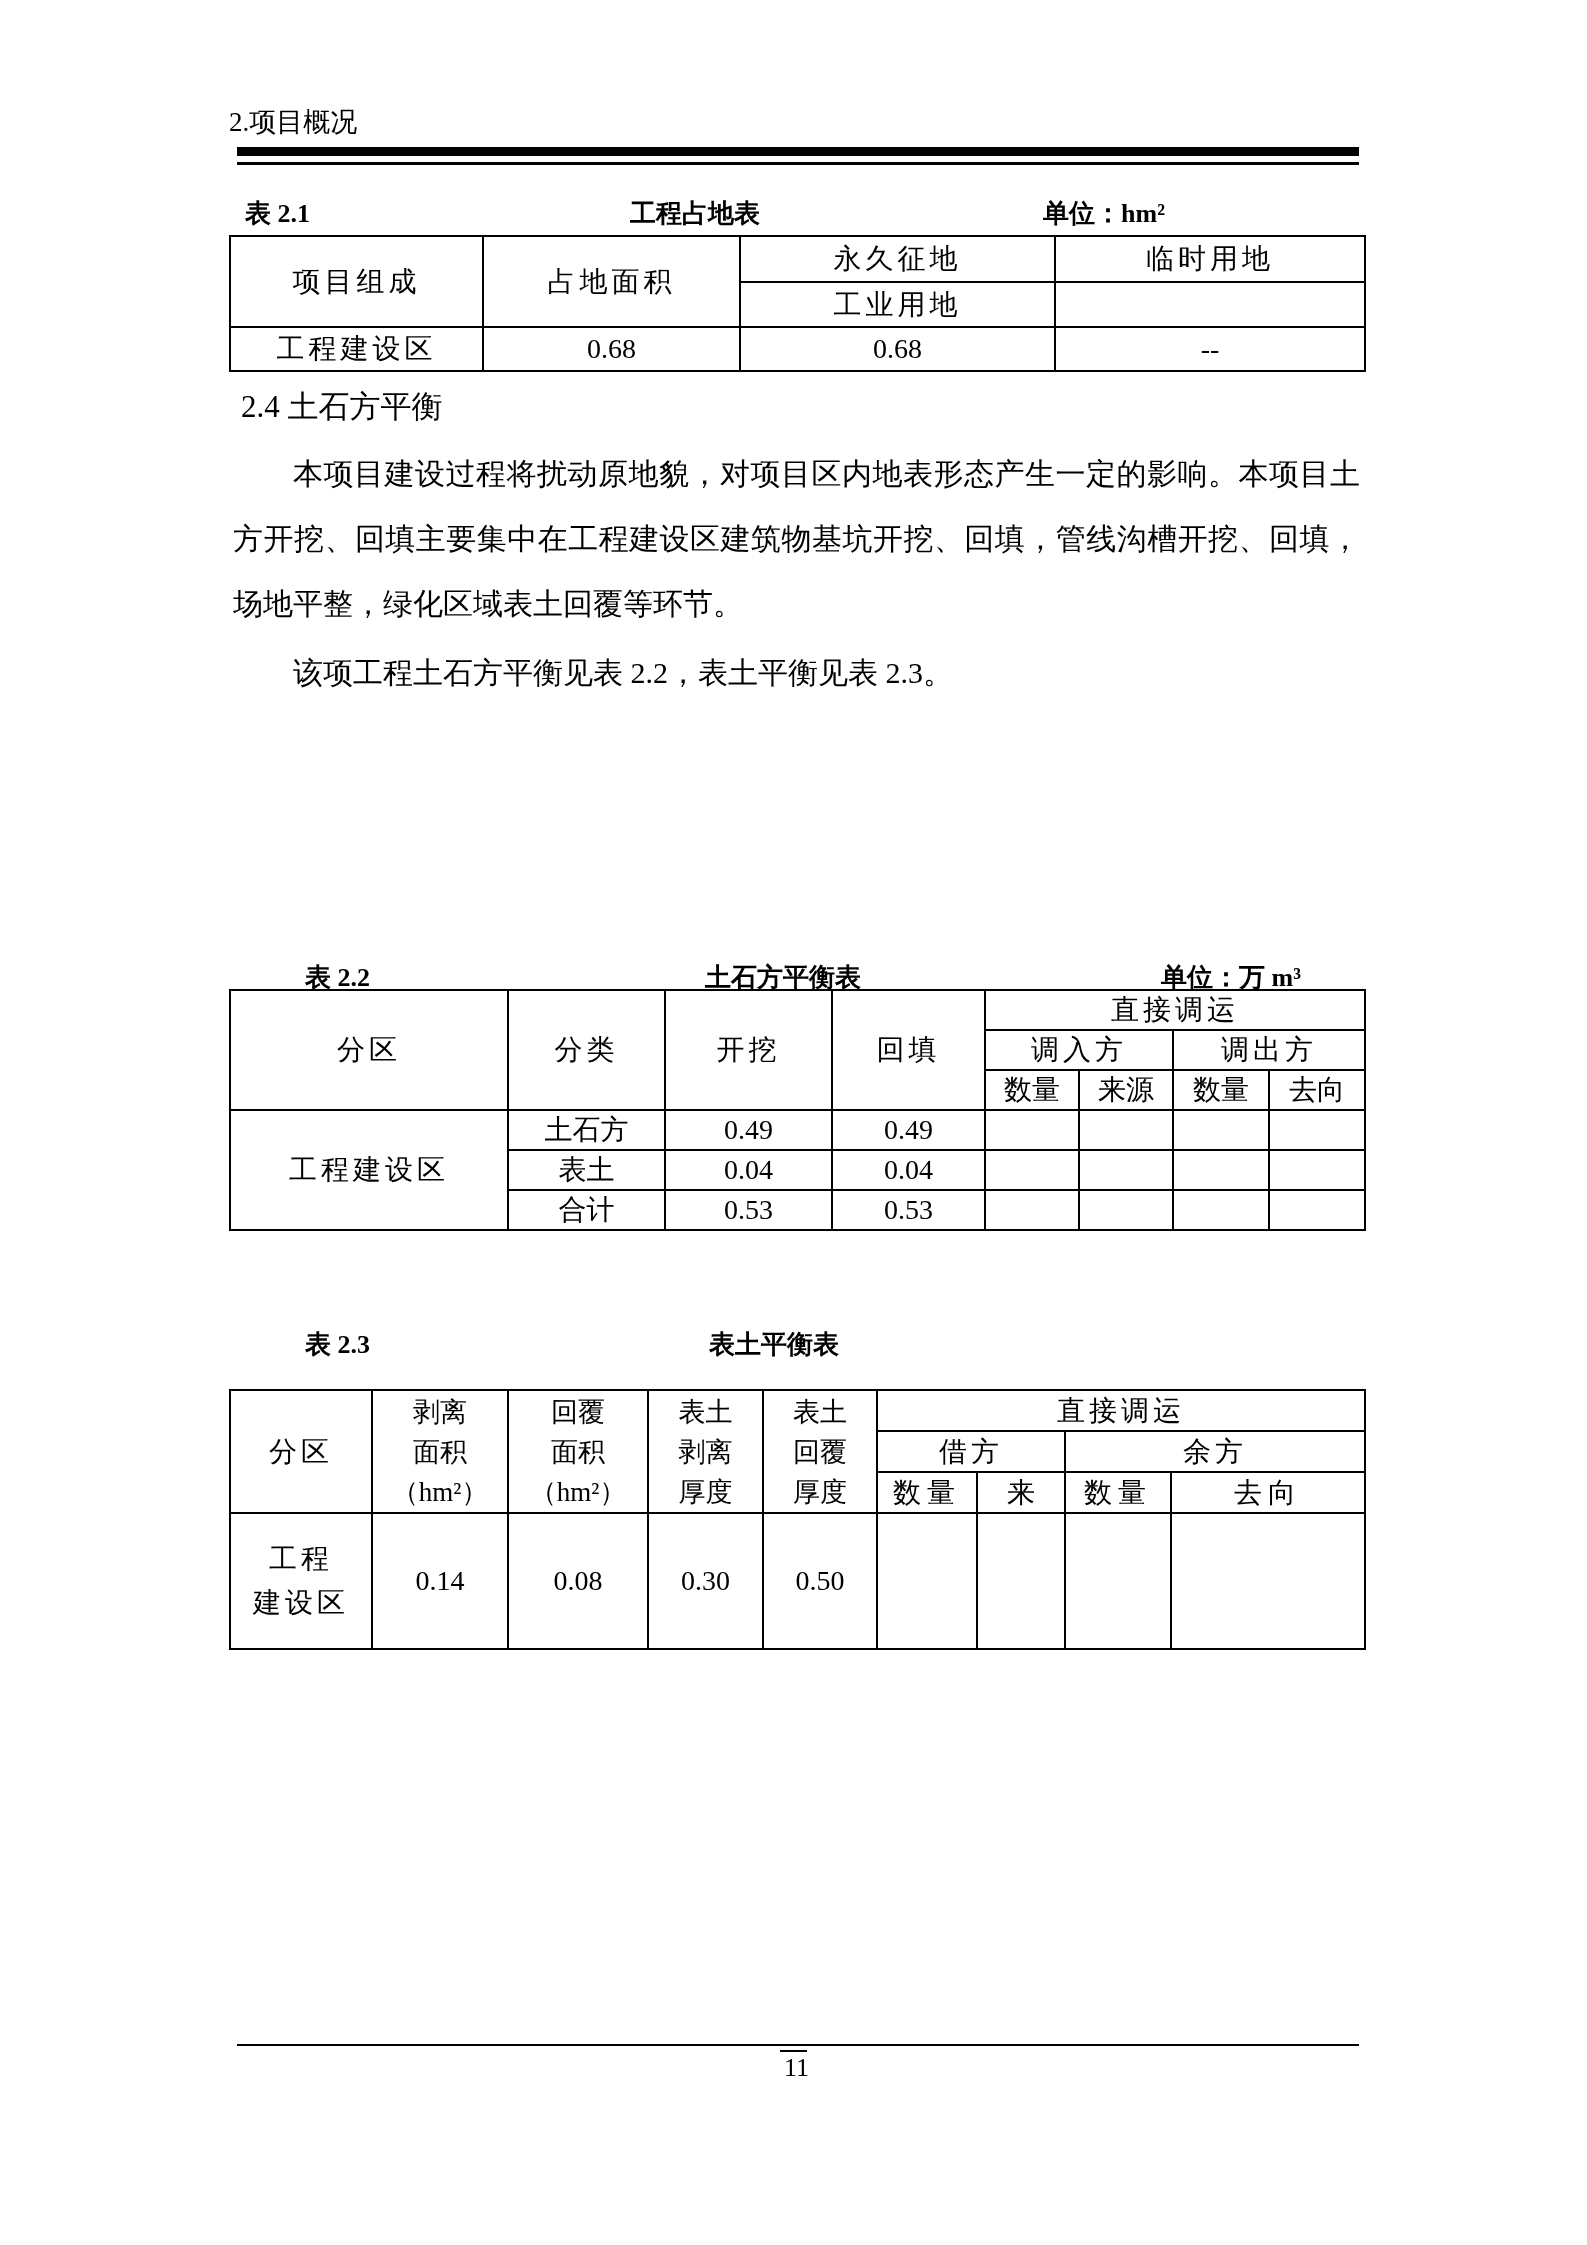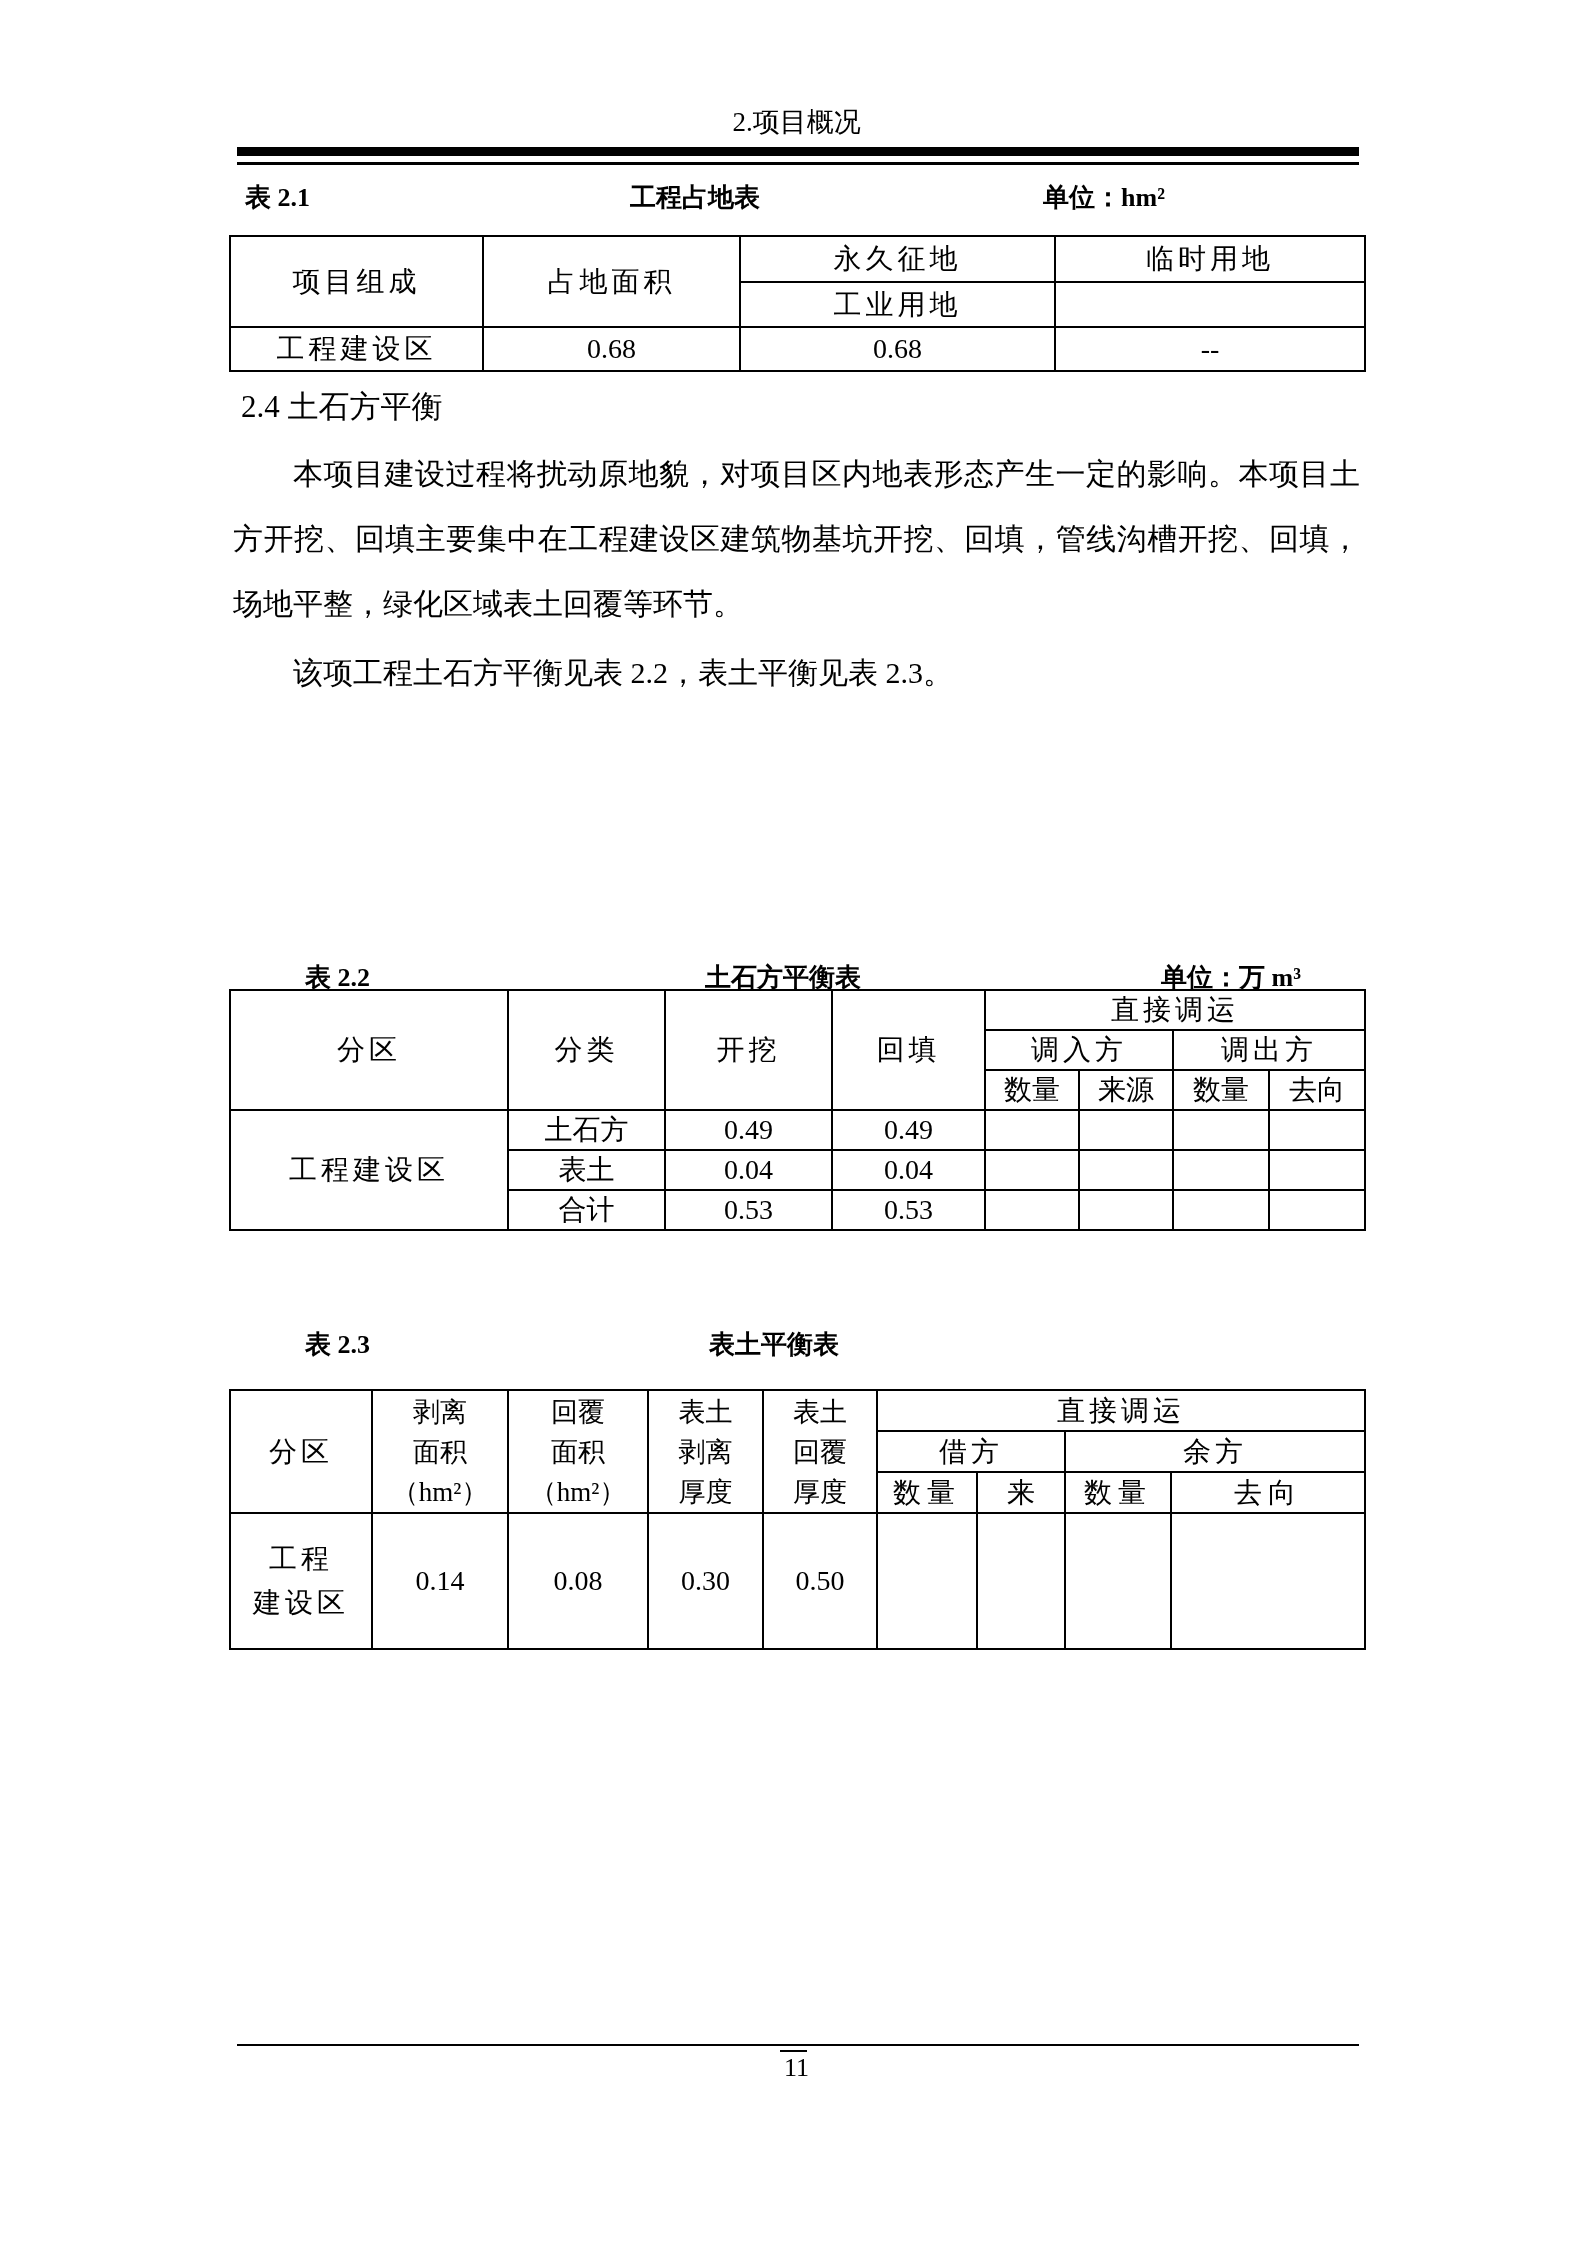--- a/index.html
+++ b/index.html
@@ -1,28 +1,28 @@
 <!DOCTYPE html>
 <html><head>
 <meta charset="utf-8">
 <style>
   html,body { margin:0; padding:0; background:#fff; }
   .page {
     position:relative; width:1587px; height:2245px; background:#ffffff;
     color:#000; font-family:"Liberation Serif","DejaVu Serif",serif;
     overflow:hidden;
   }
-  .doc-title { position:absolute; left:229px; top:104px; width:1135px; text-align:center; font-size:27px; }
+  .doc-title { position:absolute; left:229px; top:104px; width:1135px; text-align:left; font-size:27px; }
   .rule-thick { position:absolute; left:237px; top:147px; width:1122px; height:9px; background:#000; }
   .rule-thin  { position:absolute; left:237px; top:162px; width:1122px; height:3px; background:#000; }
 
   .cap { position:absolute; left:229px; width:1135px; height:32px; font-size:26px; font-weight:bold; }
   .cap span { position:absolute; top:0; white-space:nowrap; }
   .cap .c-center { transform:translateX(-50%); }
-  .cap1 { top:180px; }
+  .cap1 { top:196px; }
   .cap2 { top:960px; }
   .cap3 { top:1327px; }
 
   .h24 { position:absolute; left:241px; top:386px; font-size:31px; font-weight:normal; white-space:nowrap; }
 
   .bodytext { position:absolute; left:229px; top:437px; width:1135px; font-size:30px; line-height:65px; text-align:justify; }
   .bodytext p { margin:4px; text-indent:2em; }
 
   table.tbl { position:absolute; border-collapse:collapse; table-layout:fixed; }
   .tbl th, .tbl td {

